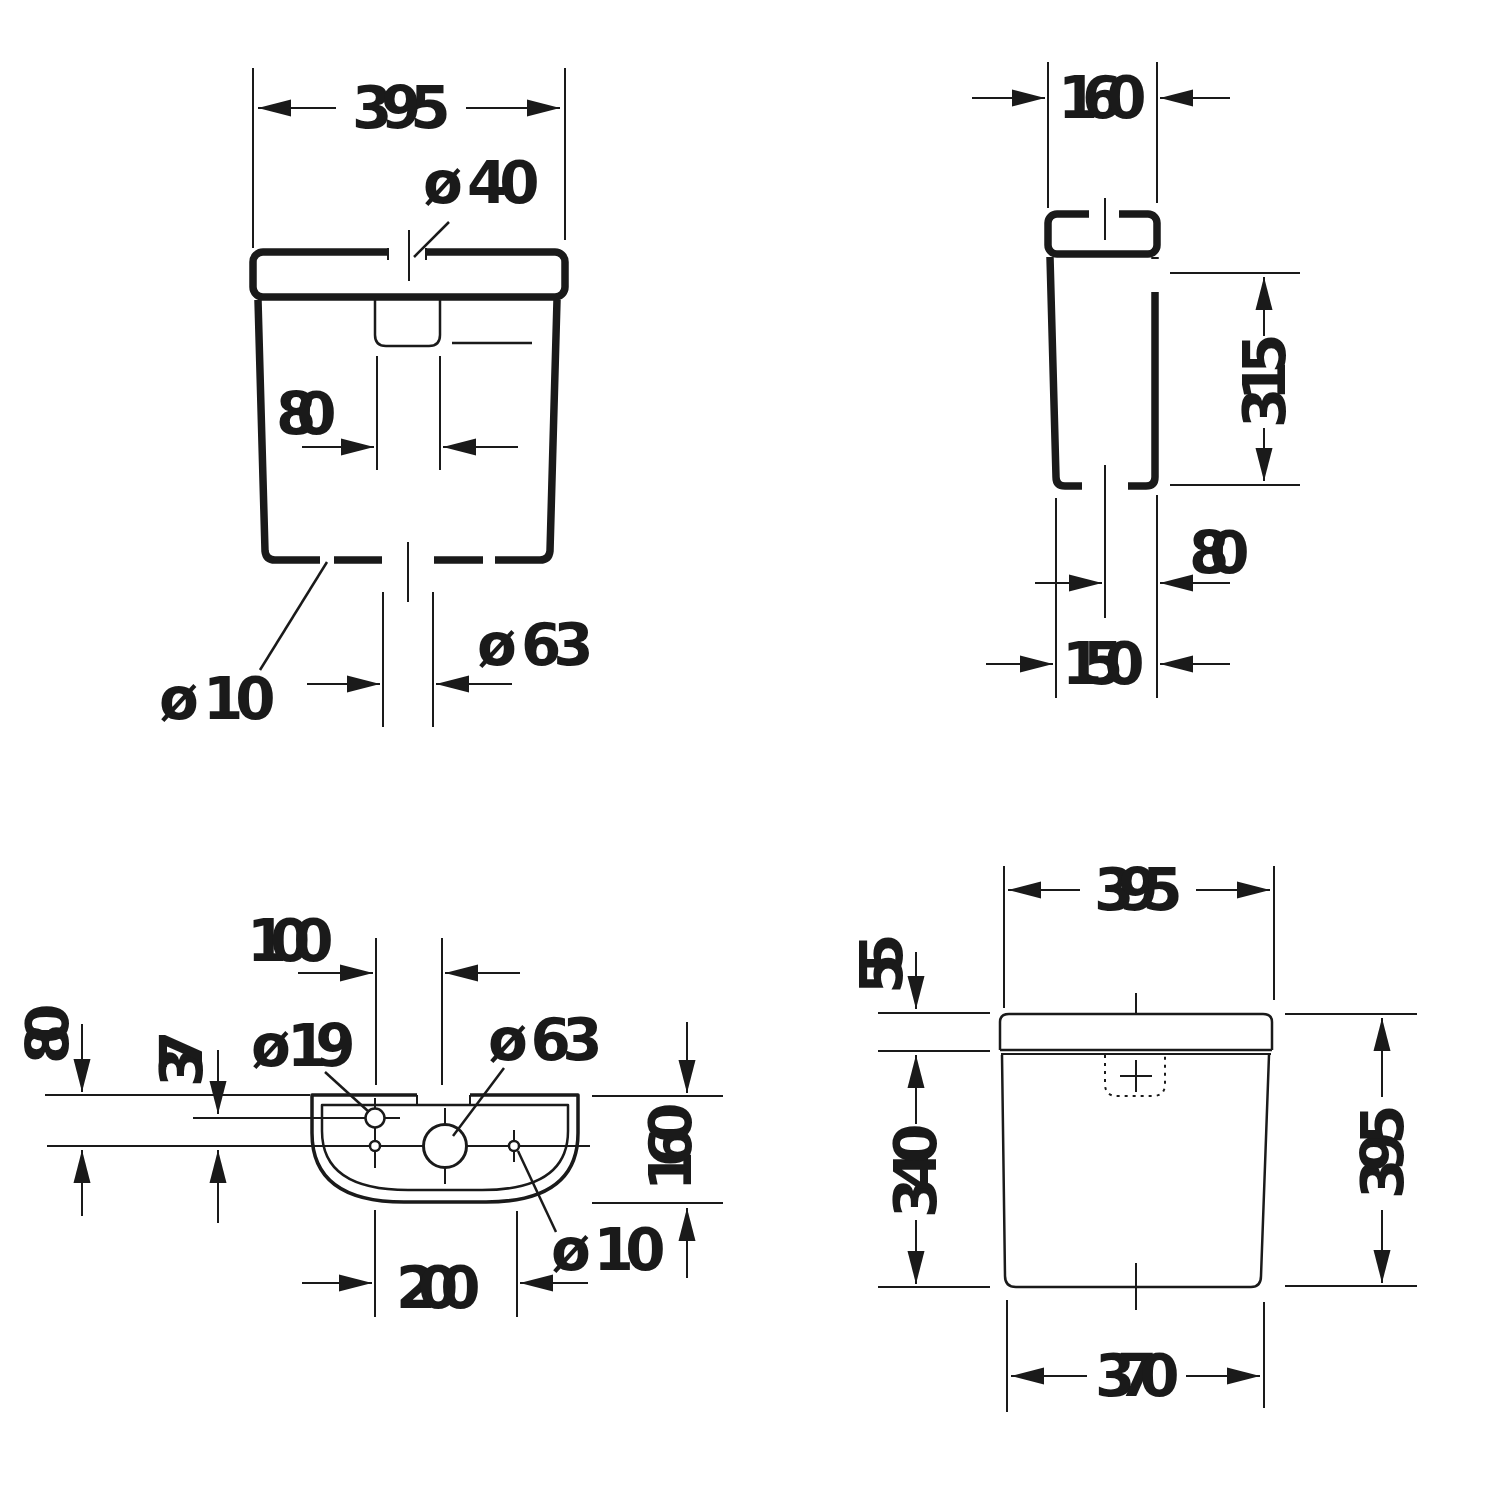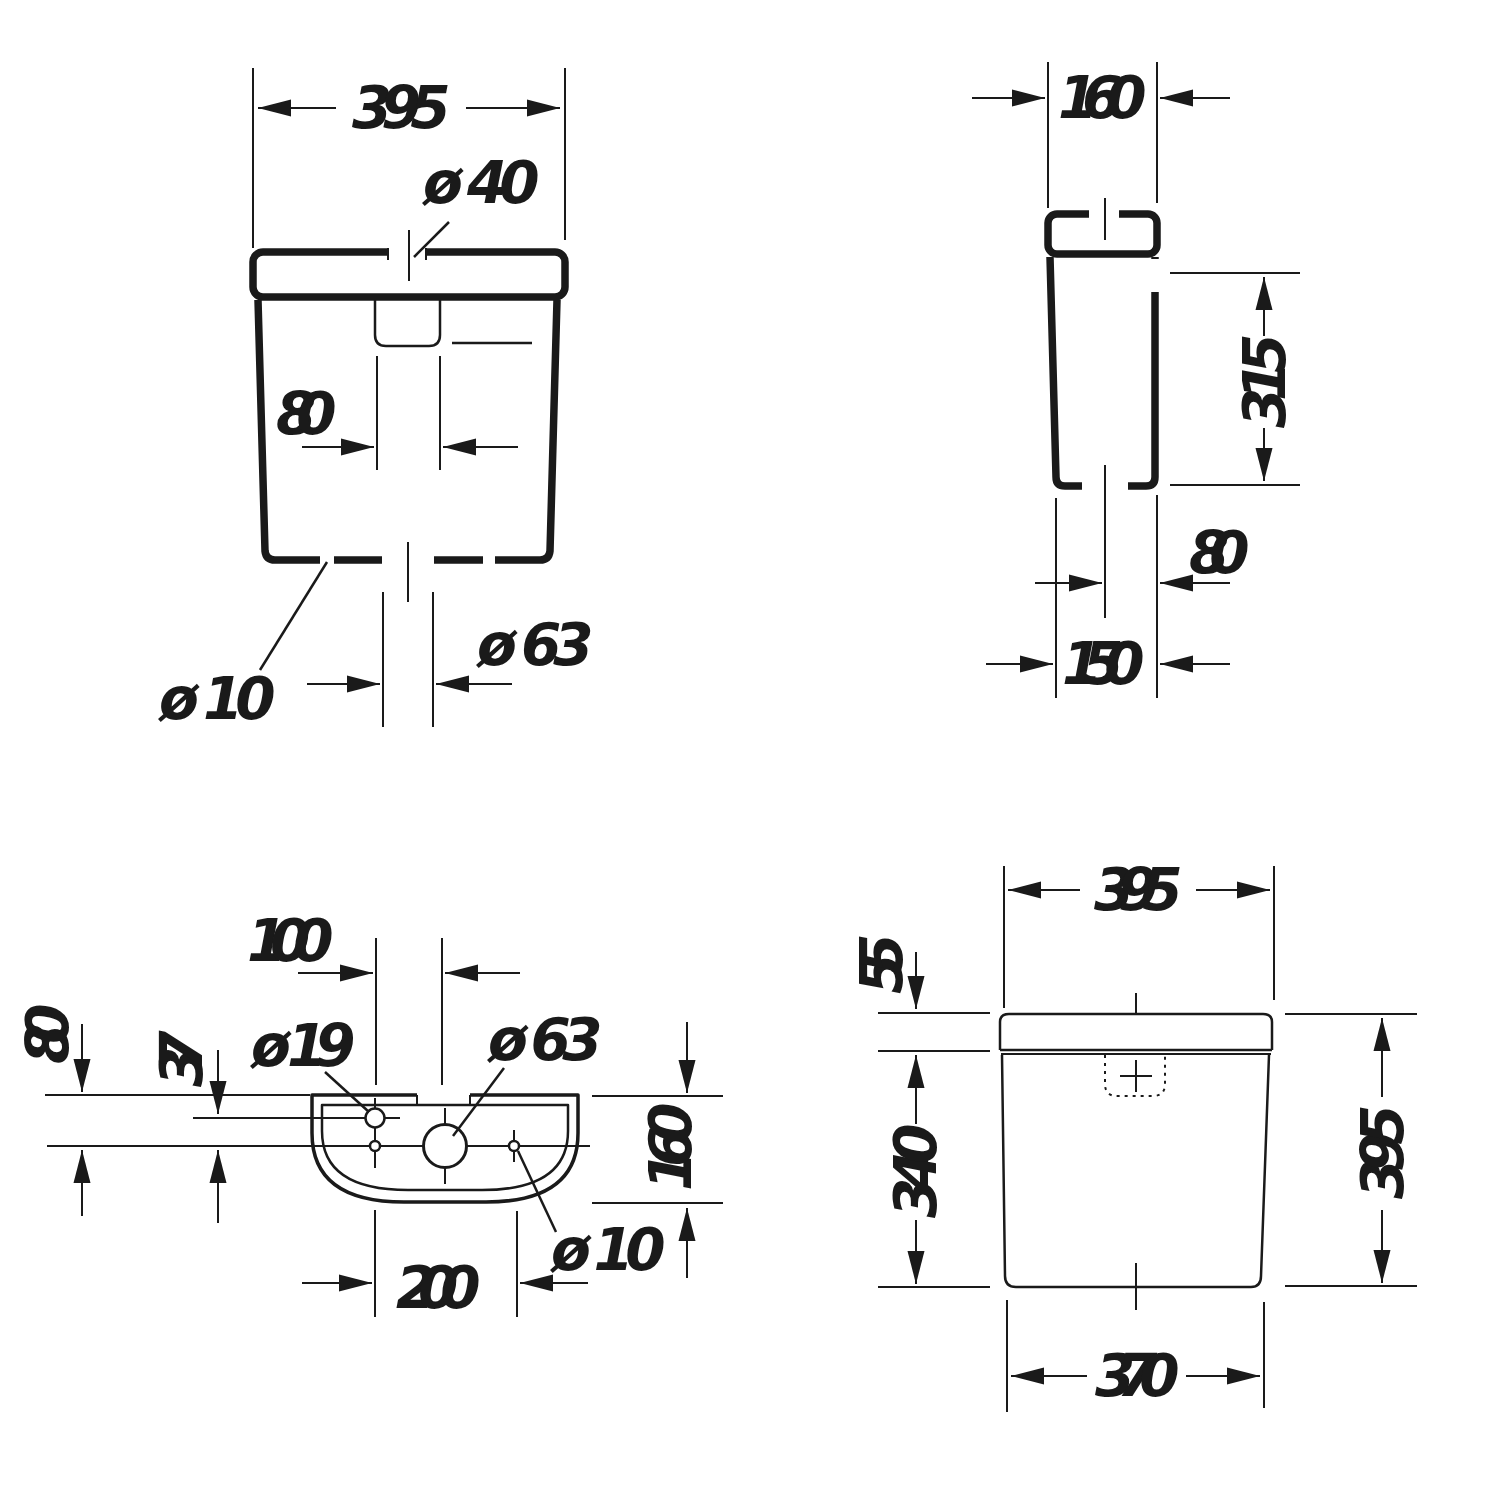--- a/index.html
+++ b/index.html
@@ -1,17 +1,17 @@
 <!DOCTYPE html>
 <html><head>
 <meta charset="utf-8">
 <style>
   html,body{margin:0;padding:0;background:#fff;}
   #stage{position:relative;width:1480px;height:1500px;background:#ffffff;
-         font-family:"DejaVu Sans",sans-serif;font-style:italic;}
+         font-family:"DejaVu Sans",sans-serif;}
   svg{display:block}
   
   .s7{stroke-width:7.5}
   .s35{stroke-width:3.5}
   .s3{stroke-width:3}
   .s25{stroke-width:2.5}
   .s2{stroke-width:2}
   line,path,rect,circle{stroke:#1a1a1a;fill:none;stroke-linecap:butt;stroke-linejoin:round}
   .fw{fill:#ffffff}
   .wh{fill:#ffffff;stroke:none}

